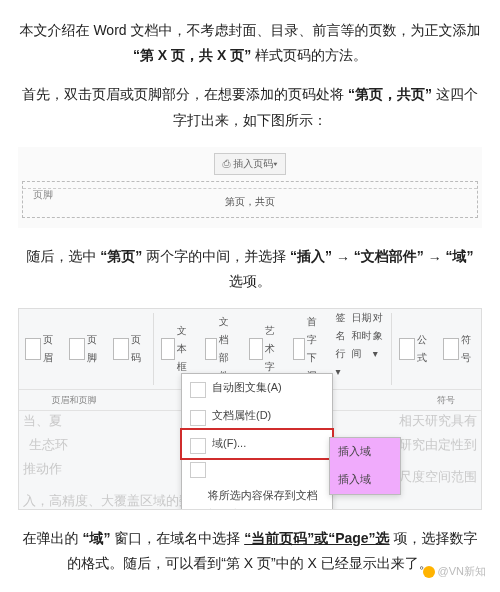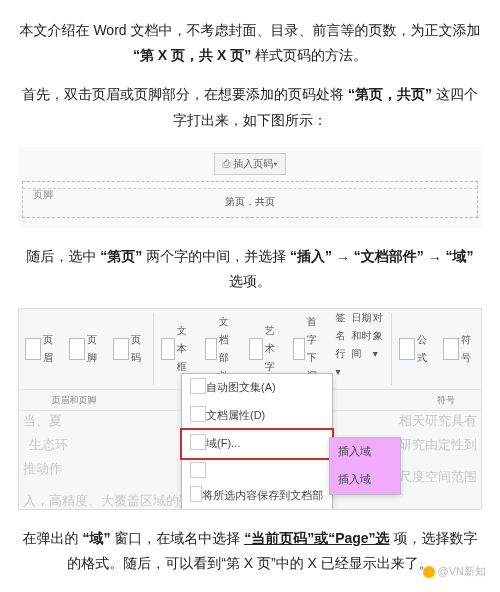--- a/index.html
+++ b/index.html
@@ -99,21 +99,22 @@
     position: absolute;
     left: 162px;
     top: 64px;
     width: 150px;
     background: #fff;
     border: 1px solid #bbb;
     box-shadow: 0 2px 6px rgba(0,0,0,0.15);
   }
   .dropdown .item {
     display: flex;
-    align-items: flex-start;
+    align-items: flex-end;
+    gap: 6px;
     padding: 4px 8px;
     font-size: 11px;
     color: #444;
   }
   .dropdown .item .mi {
     width: 14px; height: 14px;
     border: 1px solid #ccc;
   }
   .dropdown .hl {
     border: 2px solid #d02c2c;

